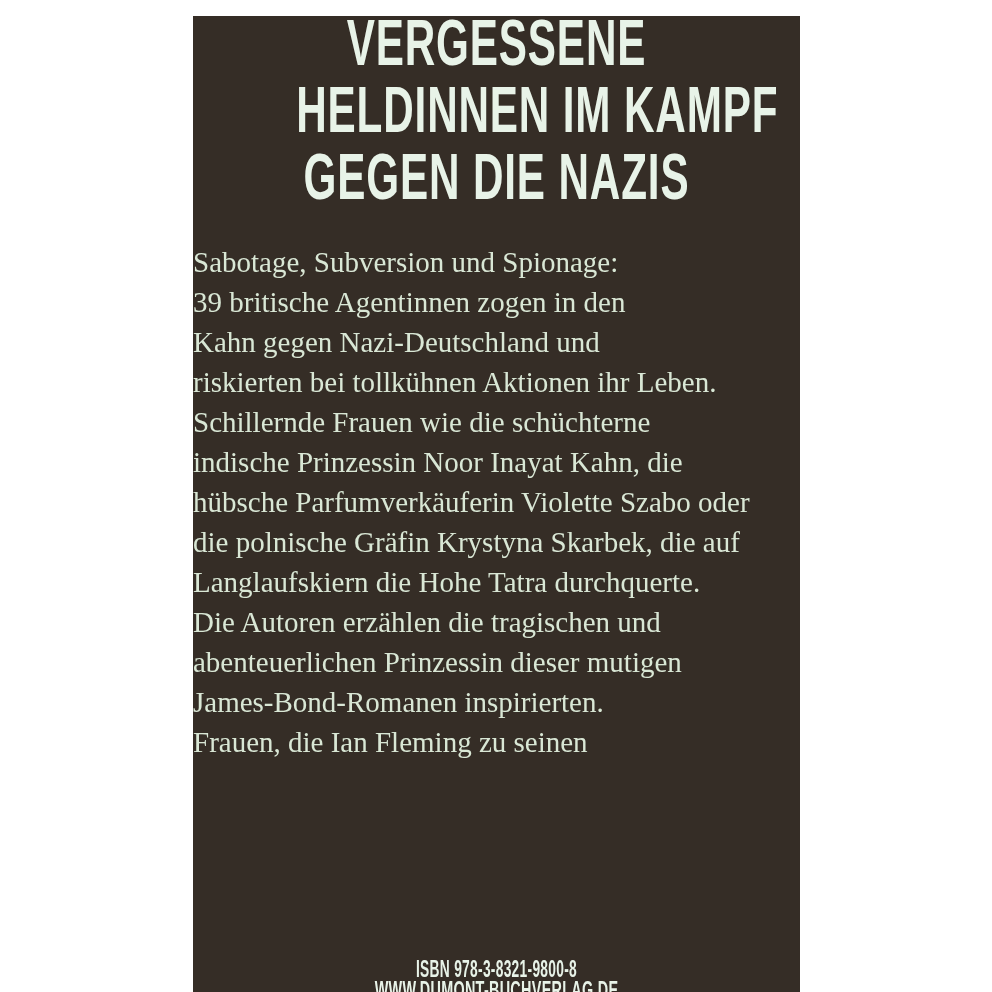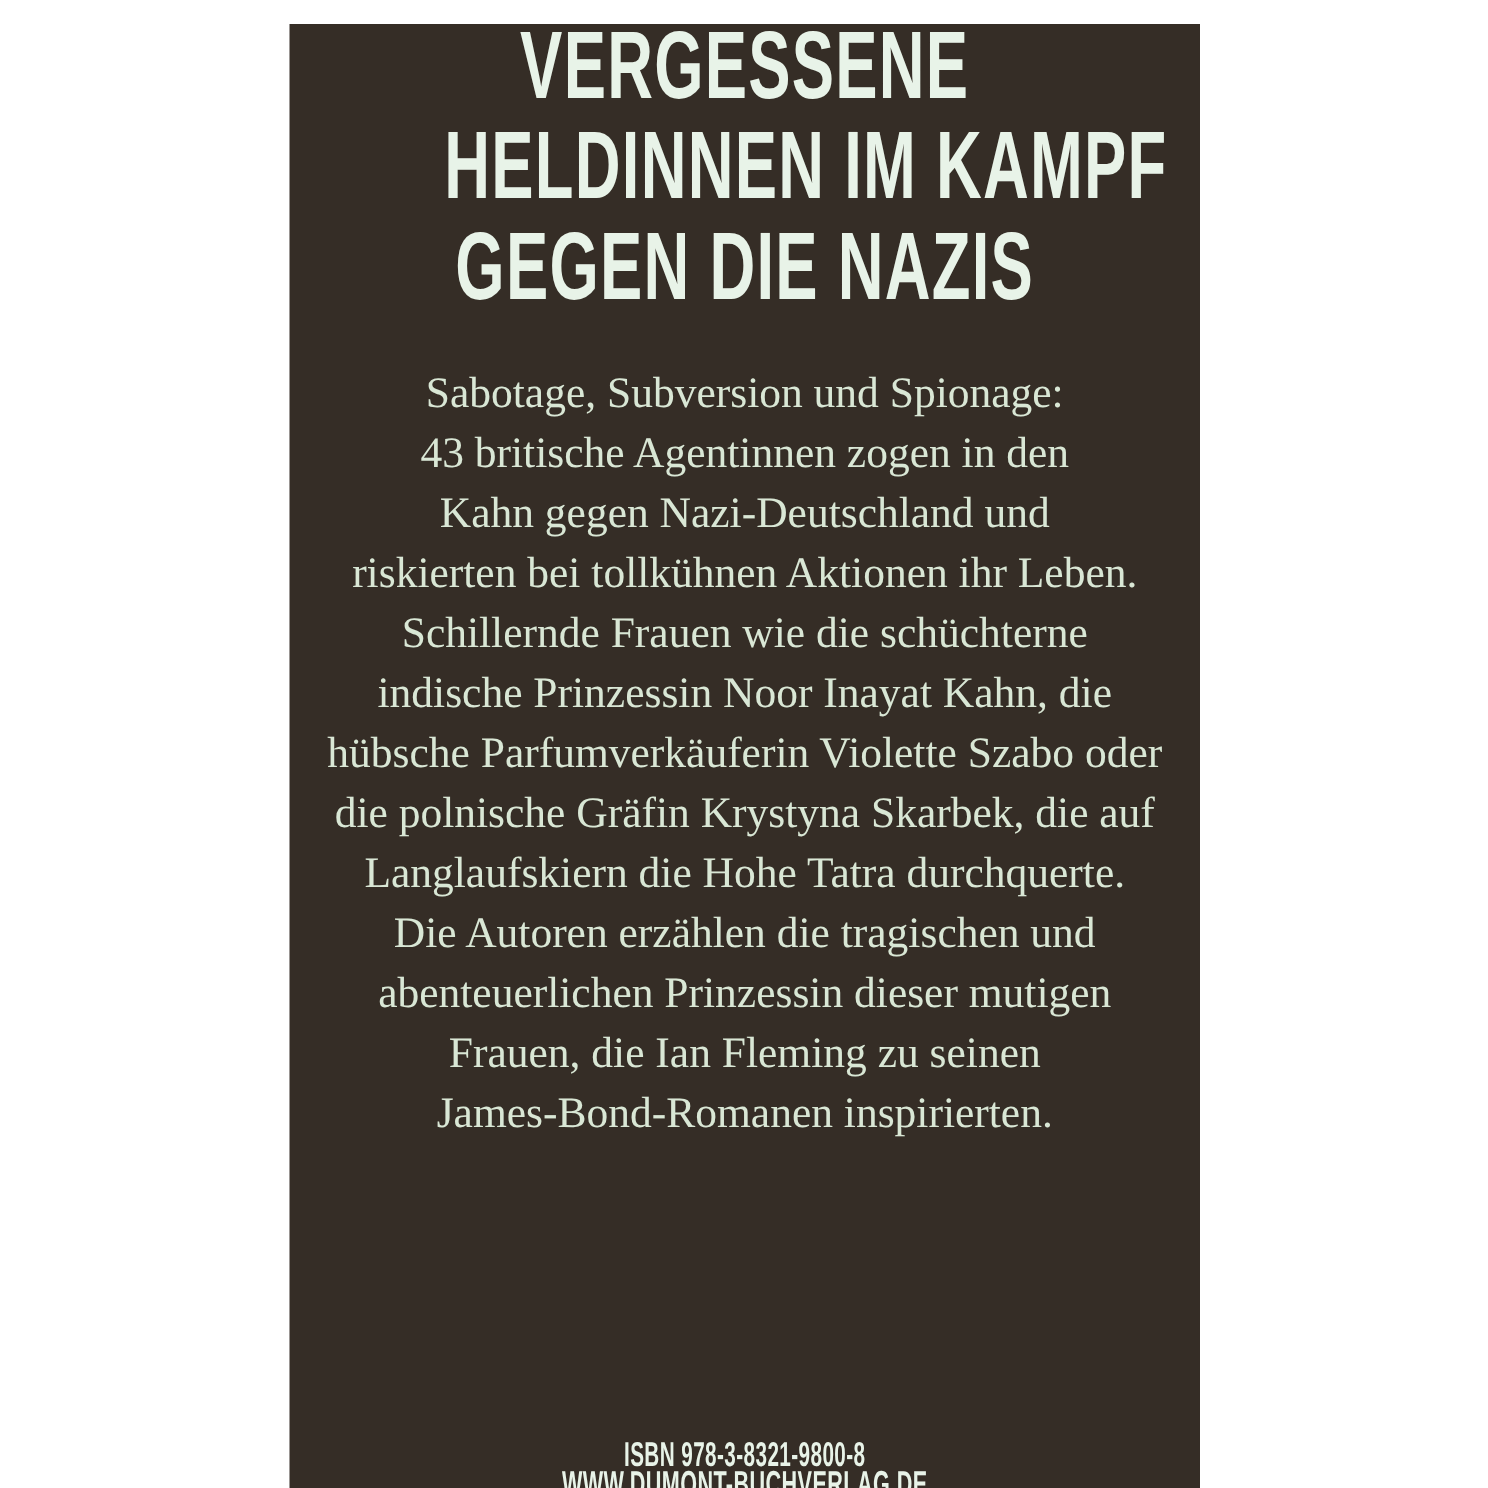--- a/index.html
+++ b/index.html
@@ -36,21 +36,20 @@
     font-size: 64px;
     line-height: 67px;
     letter-spacing: 0.02em;
     color: var(--title-text);
     white-space: nowrap;
   }
   .blurb-block {
     position: absolute;
     top: 226px; left: 0;
     width: 100%;
-    text-align: center;
   }
   .blurb-line {
     font-family: "Liberation Serif", "DejaVu Serif", serif;
     font-size: 29px;
     line-height: 40px;
     color: var(--body-text);
     white-space: nowrap;
   }
   .footer-block {
     position: absolute;
@@ -83,32 +82,32 @@
 <div class="cover">
 
   <div class="title-block">
     <div class="title-line">VERGESSENE</div>
     <div class="title-line">HELDINNEN IM KAMPF</div>
     <div class="title-line">GEGEN DIE NAZIS</div>
   </div>
 
   <div class="blurb-block">
     <div class="blurb-line">Sabotage, Subversion und Spionage:</div>
-    <div class="blurb-line">43 britische Agentinnen zogen in den</div>
+    <div class="blurb-line">39 britische Agentinnen zogen in den</div>
     <div class="blurb-line">Kahn gegen Nazi-Deutschland und</div>
     <div class="blurb-line">riskierten bei tollkühnen Aktionen ihr Leben.</div>
     <div class="blurb-line">Schillernde Frauen wie die schüchterne</div>
     <div class="blurb-line">indische Prinzessin Noor Inayat Kahn, die</div>
     <div class="blurb-line">hübsche Parfumverkäuferin Violette Szabo oder</div>
     <div class="blurb-line">die polnische Gräfin Krystyna Skarbek, die auf</div>
     <div class="blurb-line">Langlaufskiern die Hohe Tatra durchquerte.</div>
     <div class="blurb-line">Die Autoren erzählen die tragischen und</div>
     <div class="blurb-line">abenteuerlichen Prinzessin dieser mutigen</div>
+    <div class="blurb-line">James-Bond-Romanen inspirierten.</div>
     <div class="blurb-line">Frauen, die Ian Fleming zu seinen</div>
-    <div class="blurb-line">James-Bond-Romanen inspirierten.</div>
   </div>
 
   <div class="footer-block">
     <div class="isbn-line">ISBN 978-3-8321-9800-8</div>
     <div class="website-line">WWW.DUMONT-BUCHVERLAG.DE</div>
   </div>
 
 </div>
 
 </body></html>

